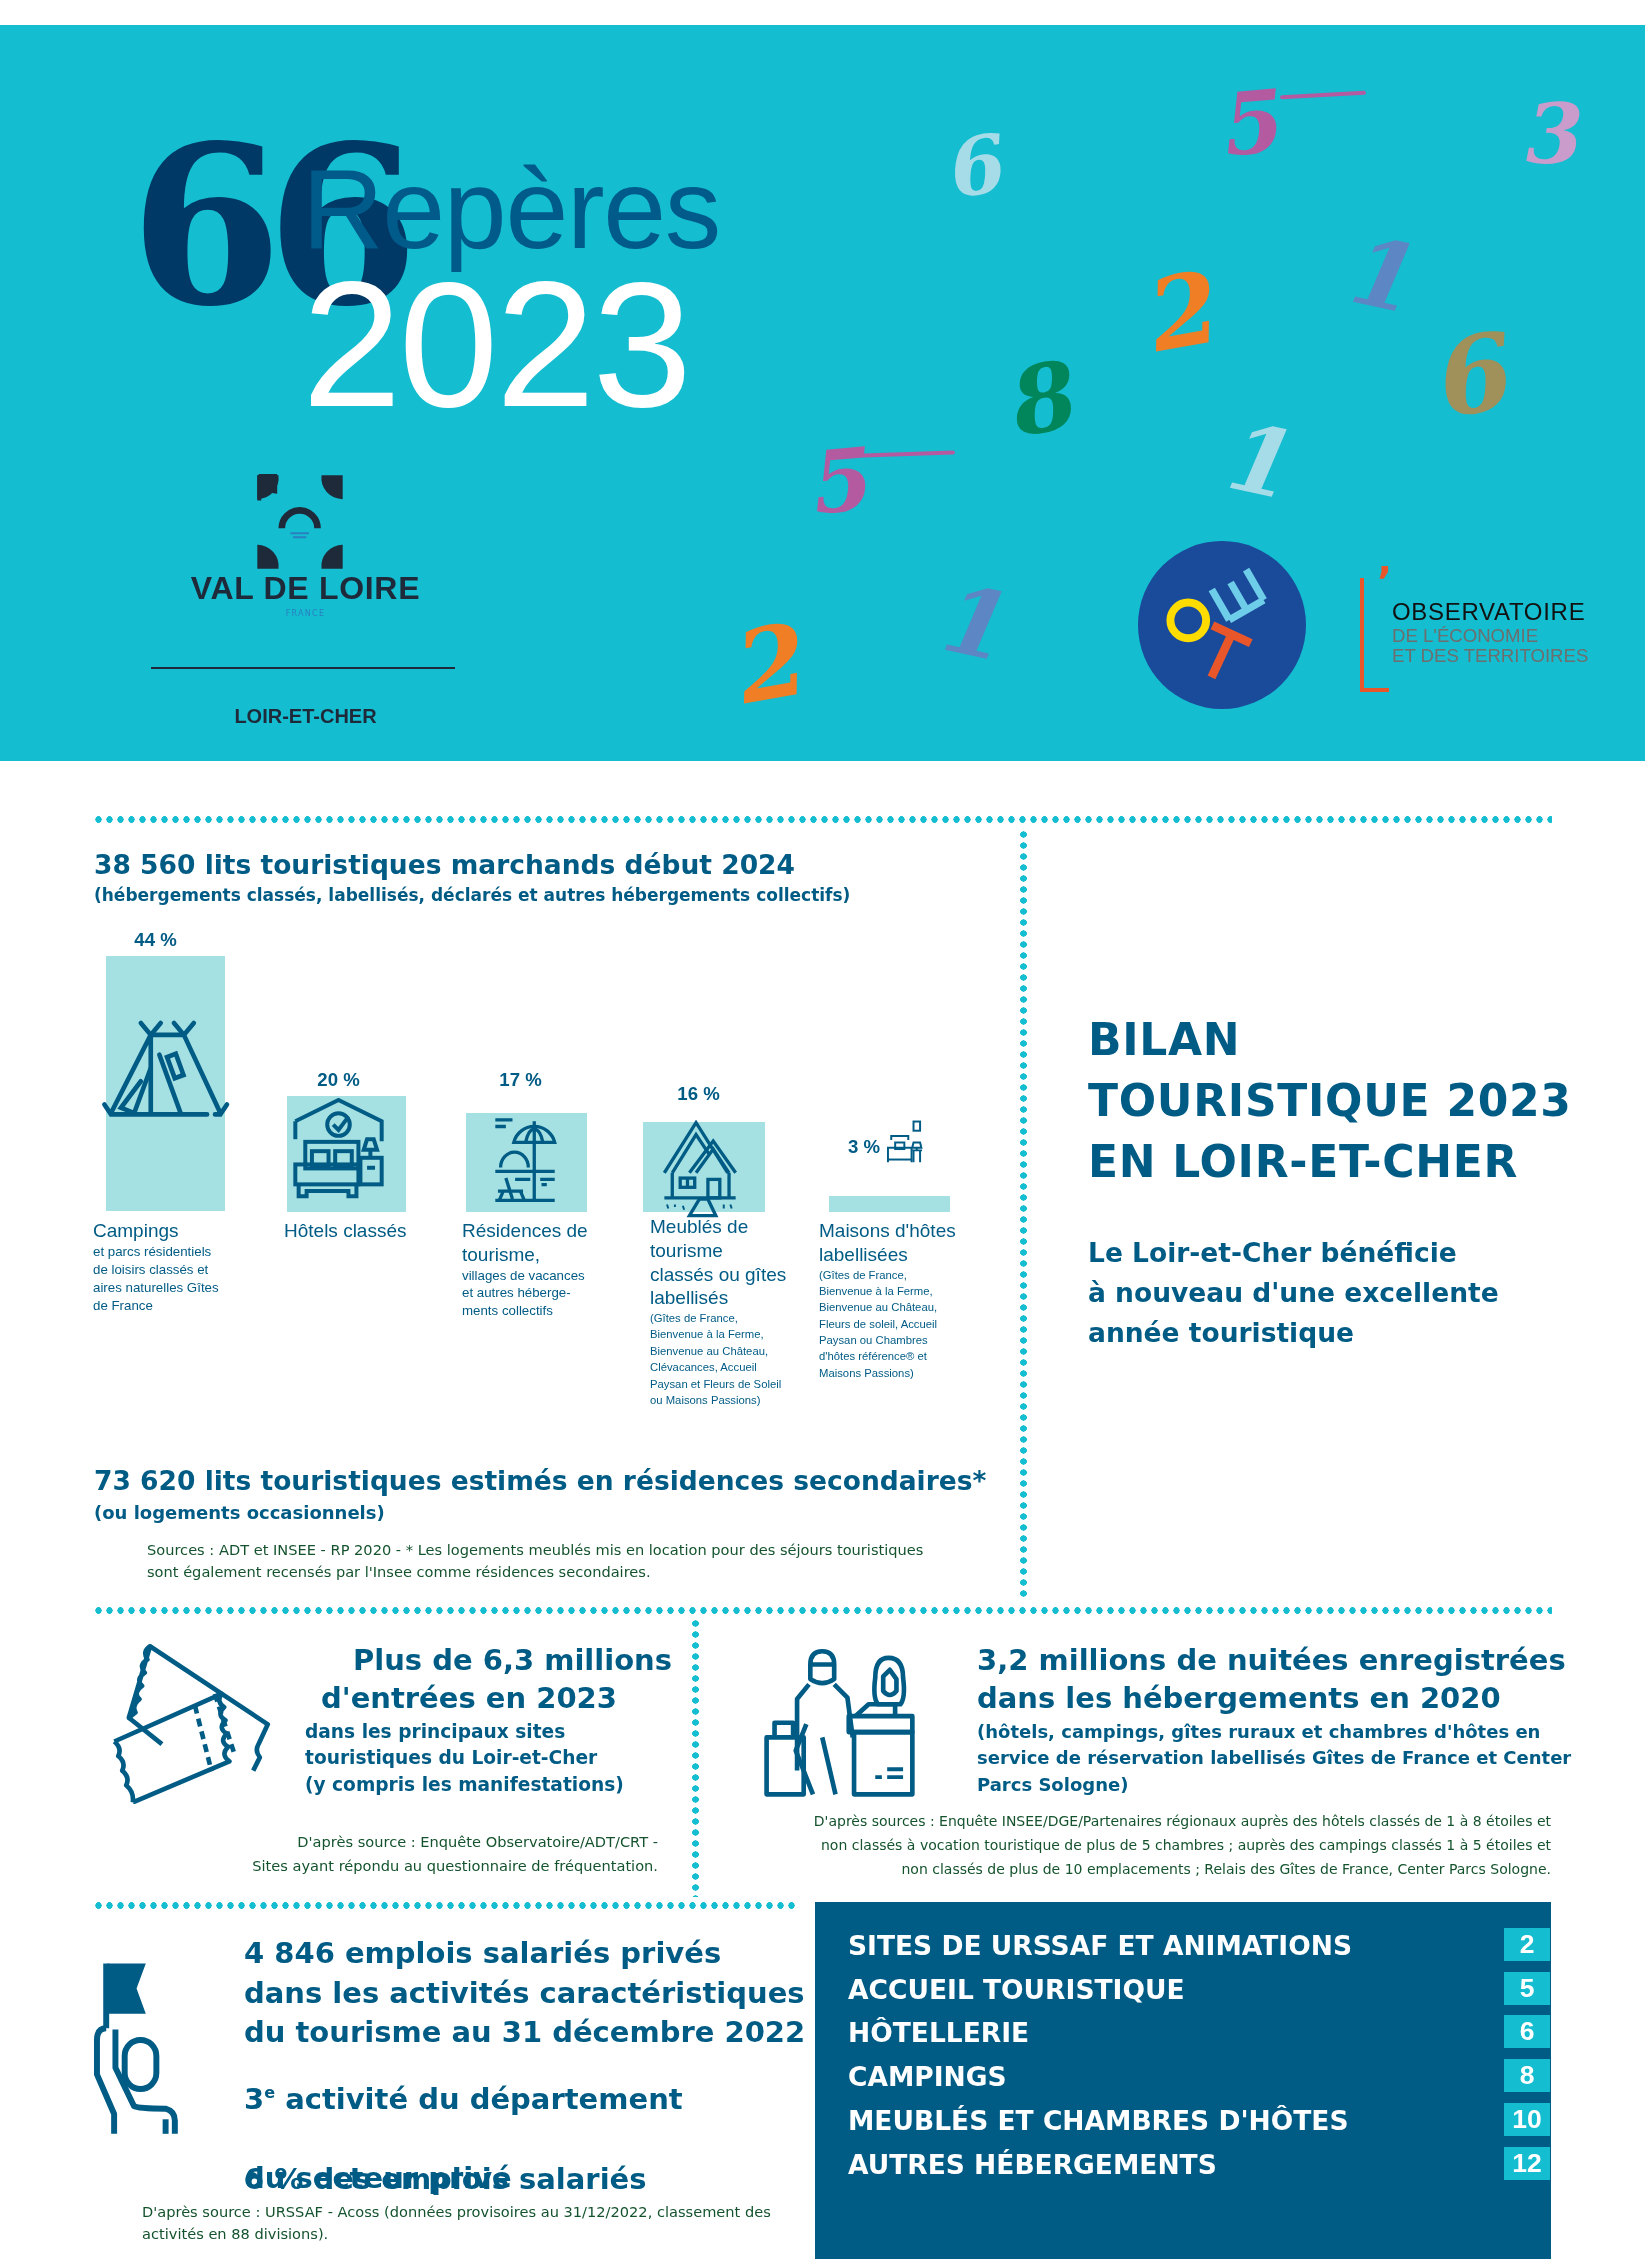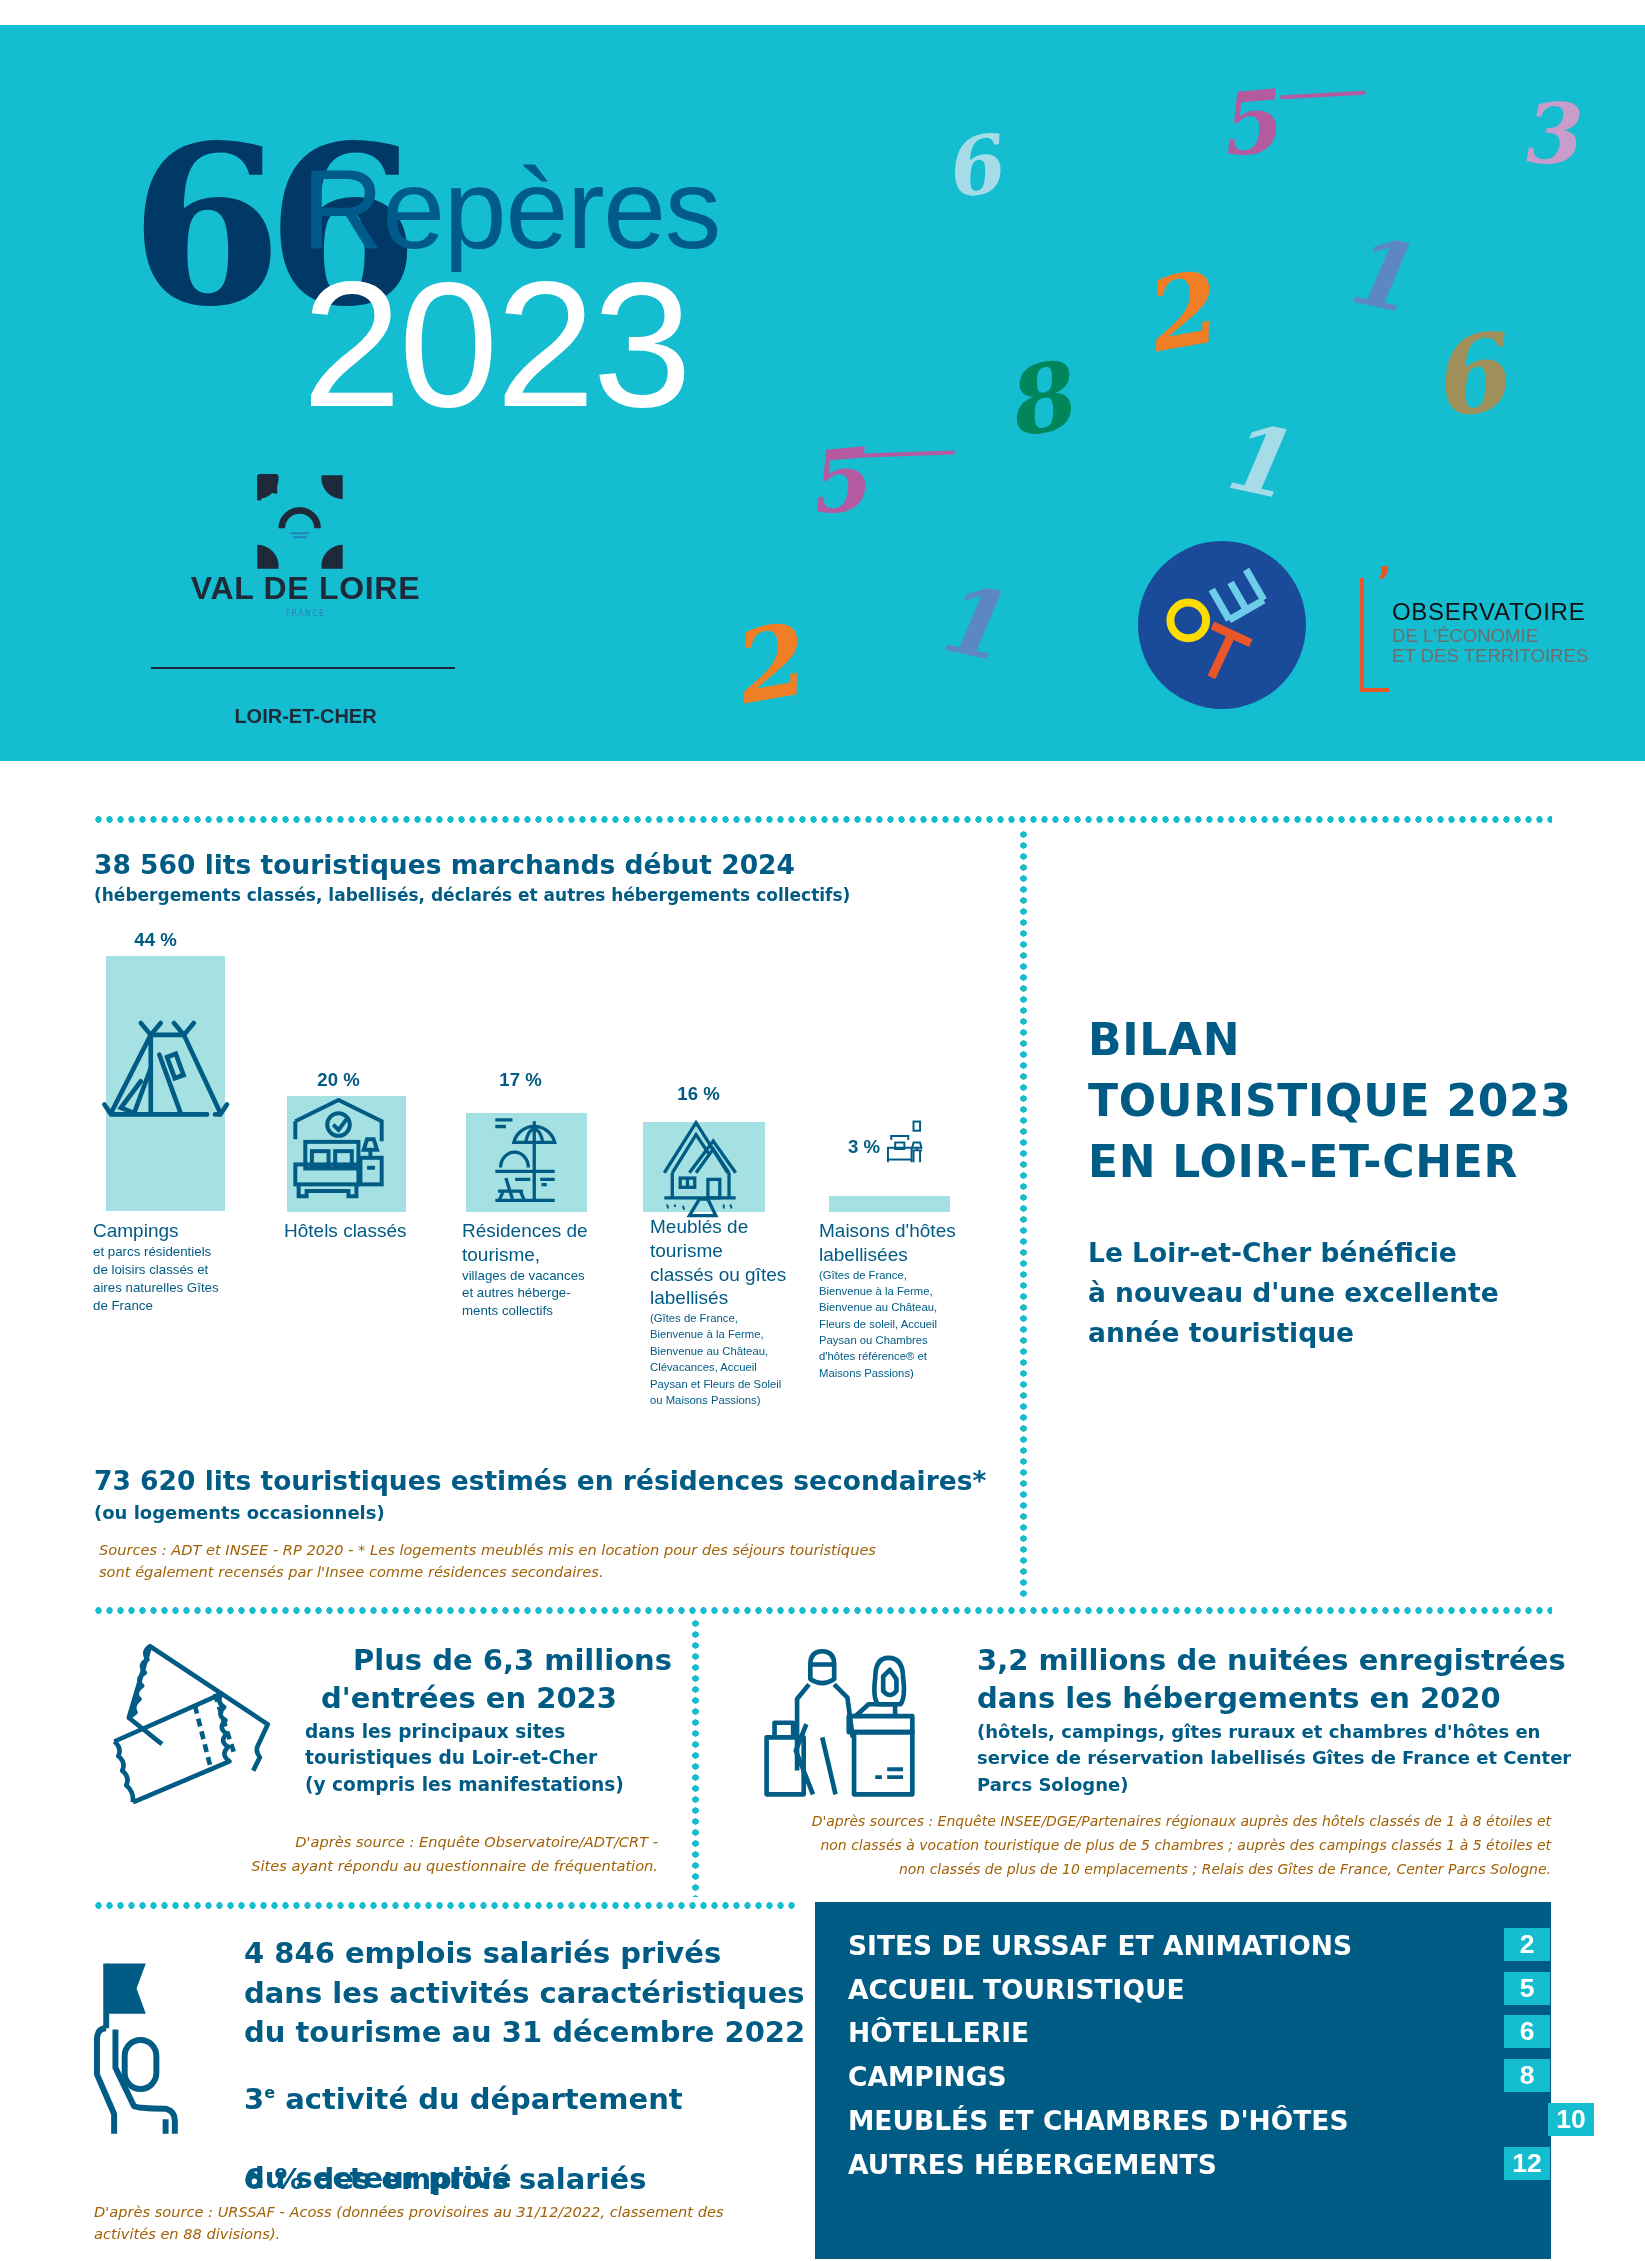--- a/index.html
+++ b/index.html
@@ -21,21 +21,21 @@
   .oet-apos{position:absolute;left:1377px;top:562px;font-size:40px;font-weight:bold;color:#e8562a;line-height:1;}
   .oet-t1{position:absolute;left:1392px;top:598px;font-family:"Liberation Sans",sans-serif;font-size:24px;color:#111;letter-spacing:0.7px;}
   .oet-t2,.oet-t3{position:absolute;left:1392px;font-family:"Liberation Sans",sans-serif;font-size:18.6px;color:#6e6e6e;line-height:1;}
   .oet-t2{top:627px;} .oet-t3{top:647px;}
   
   .hdots{position:absolute;height:6.6px;background-image:radial-gradient(circle,#14bdd0 3px,transparent 3.3px);background-size:11px 6.6px;background-repeat:repeat-x;}
   .vdots{position:absolute;width:6.6px;background-image:radial-gradient(circle,#14bdd0 3px,transparent 3.3px);background-size:6.6px 11px;background-repeat:repeat-y;}
   
   .h-big{font-family:"DejaVu Sans",sans-serif;font-weight:bold;color:#005b85;line-height:1.15;}
   .h-sub{font-family:"DejaVu Sans",sans-serif;font-weight:bold;color:#005b85;}
-  .src{font-family:"DejaVu Sans",sans-serif;font-style:italic;color:#a16207;font-size:14.6px;line-height:1.5;}
+  .src{font-family:"DejaVu Sans",sans-serif;color:#14532d;font-size:14.6px;line-height:1.5;margin-left:48px;}
   .bar{position:absolute;background:#a5e0e2;}
   .pct{position:absolute;font-weight:bold;font-size:18.6px;color:#005b85;text-align:center;font-family:"Liberation Sans",sans-serif;}
   .lbl-main{font-family:"Liberation Sans",sans-serif;font-size:19px;color:#005b85;line-height:1.25;}
   .lbl-sm{font-family:"Liberation Sans",sans-serif;font-size:13.3px;color:#005b85;line-height:1.35;}
   .lbl-xs{font-family:"Liberation Sans",sans-serif;font-size:11.3px;color:#005b85;line-height:1.45;}
   .icon svg{display:block;}
   
   .toc{position:absolute;left:815px;top:1902px;width:736px;height:357px;background:#005b85;}
   .toc-item{position:absolute;left:33px;font-family:"DejaVu Sans",sans-serif;font-weight:bold;font-size:26.5px;color:#fff;letter-spacing:0;}
   .toc-num{position:absolute;left:689px;width:46px;height:32.5px;background:#14bdd0;color:#fff;font-family:"Liberation Sans",sans-serif;font-weight:bold;font-size:26.5px;text-align:center;line-height:32.5px;}
@@ -300,17 +300,17 @@
 <div class="toc">
   <div class="toc-item" style="top:28px;">SITES DE URSSAF ET ANIMATIONS</div>
   <div class="toc-num" style="top:26px;">2</div>
   <div class="toc-item" style="top:72px;">ACCUEIL TOURISTIQUE</div>
   <div class="toc-num" style="top:70px;">5</div>
   <div class="toc-item" style="top:115px;">HÔTELLERIE</div>
   <div class="toc-num" style="top:113px;">6</div>
   <div class="toc-item" style="top:159px;">CAMPINGS</div>
   <div class="toc-num" style="top:157px;">8</div>
   <div class="toc-item" style="top:203px;">MEUBLÉS ET CHAMBRES D'HÔTES</div>
-  <div class="toc-num" style="top:201px;margin-left:44px;">10</div>
+  <div class="toc-num" style="top:201px;">10</div>
   <div class="toc-item" style="top:247px;">AUTRES HÉBERGEMENTS</div>
   <div class="toc-num" style="top:245px;">12</div>
 </div>
 
 
 </body></html>

